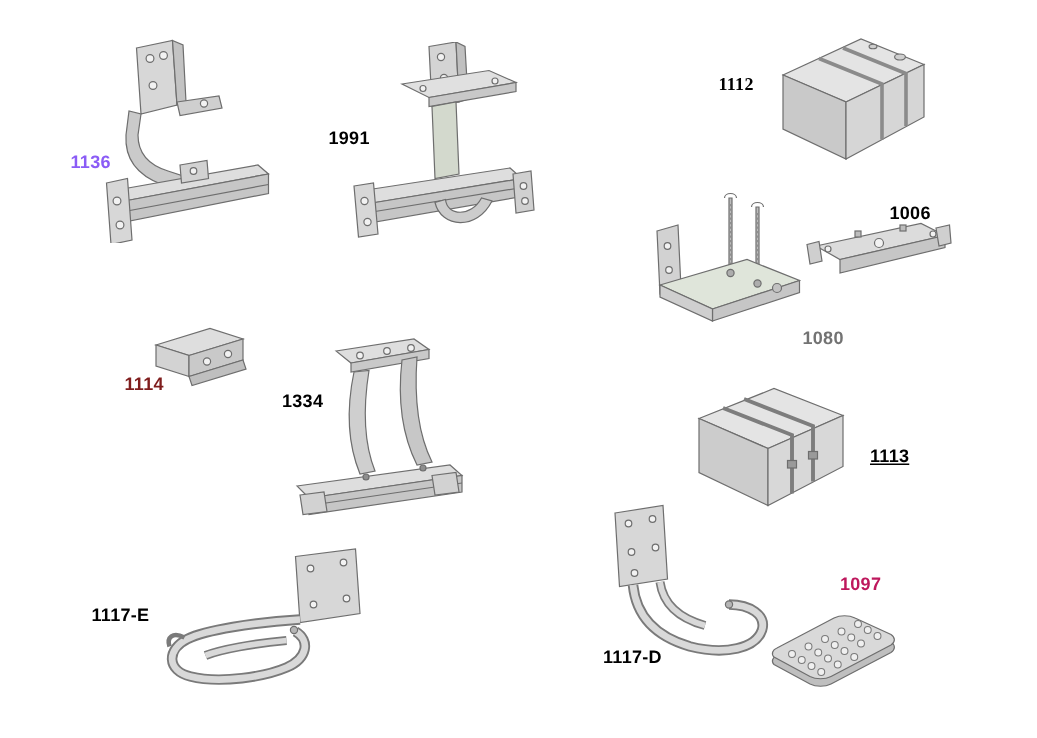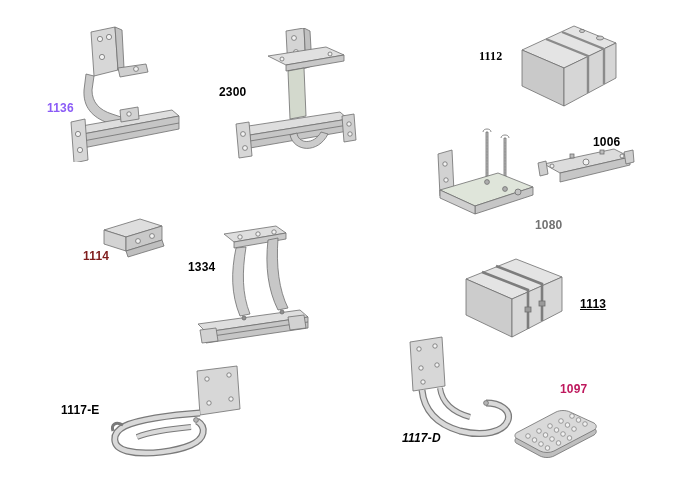--- a/index.html
+++ b/index.html
@@ -65,21 +65,21 @@
       <path d="M20,113 L118,97" fill="none"></path>
       <path d="M60,107 C64,124 88,126 98,106 L91,104 C84,117 68,116 67,105 Z" fill="#cccccc"></path>
       <path d="M6,96 L19,94 L22,128 L9,130 Z" fill="#d7d7d7"></path>
       <circle cx="13" cy="106" r="2.4" fill="#f2f2f2"></circle>
       <circle cx="15" cy="120" r="2.4" fill="#f2f2f2"></circle>
       <path d="M112,88 L124,86 L126,112 L114,114 Z" fill="#d0d0d0"></path>
       <circle cx="119" cy="96" r="2.2" fill="#f2f2f2"></circle>
       <circle cx="120" cy="106" r="2.2" fill="#f2f2f2"></circle>
     </g>
   </svg>
-  <span class="part-label" style="left: 219px; top: 85px; color: rgb(0, 0, 0);">2300</span>
+  <span class="part-label" style="left: 219px; top: 85px; color: rgb(0, 0, 0);">1991</span>
 
   <svg class="part-drawing" style="left:512px;top:16px" width="112" height="92" viewBox="0 0 112 92">
     <g stroke="#6e6e6e" stroke-width="0.8">
       <path d="M10,34 L62,10 L104,27 L52,52 Z" fill="#e4e4e4"></path>
       <path d="M10,34 L52,52 L52,90 L10,70 Z" fill="#c9c9c9"></path>
       <path d="M52,52 L104,27 L104,62 L52,90 Z" fill="#d6d6d6"></path>
       <path d="M34,23 L76,40 L76,77" fill="none" stroke="#8b8b8b" stroke-width="2.4"></path>
       <path d="M50,16 L92,33 L92,68" fill="none" stroke="#8b8b8b" stroke-width="2.4"></path>
       <ellipse cx="88" cy="22" rx="3.6" ry="2" fill="#cfcfcf"></ellipse>
       <ellipse cx="70" cy="15" rx="2.6" ry="1.5" fill="#cfcfcf"></ellipse>
@@ -193,21 +193,21 @@
       <circle cx="25" cy="34" r="2.2" fill="#f2f2f2"></circle>
       <circle cx="41" cy="31" r="2.2" fill="#f2f2f2"></circle>
       <circle cx="27" cy="48" r="2.2" fill="#f2f2f2"></circle>
       <path d="M26,56 C28,76 40,90 64,97 C88,103 108,98 112,86 C115,76 104,69 90,69" stroke="#7a7a7a" stroke-width="7"></path>
       <path d="M26,56 C28,76 40,90 64,97 C88,103 108,98 112,86 C115,76 104,69 90,69" stroke="#d9d9d9" stroke-width="4.5"></path>
       <path d="M44,54 C46,68 56,78 74,83" stroke="#7a7a7a" stroke-width="6"></path>
       <path d="M44,54 C46,68 56,78 74,83" stroke="#d9d9d9" stroke-width="3.8"></path>
       <circle cx="90" cy="69" r="2.4" fill="#b5b5b5"></circle>
     </g>
   </svg>
-  <span class="part-label" style="left: 402px; top: 431px; color: rgb(0, 0, 0); font-style: italic;">1117-D</span>
+  <span class="part-label" style="left: 402px; top: 431px; color: rgb(0, 0, 0);">1117-D</span>
 
   <svg class="part-drawing" style="left:500px;top:396px" width="104" height="74" viewBox="0 0 104 74">
     <g stroke="#6e6e6e" stroke-width="0.8">
       <path d="M16,47 C14,45 15,42 18,41 L56,21 C60,19 66,19 70,21 L94,32 C97,34 97,37 94,39 L54,60 C50,62 44,62 40,60 Z" fill="#bfbfbf"></path>
       <path d="M16,42 C14,40 15,37 18,36 L56,16 C60,14 66,14 70,16 L94,27 C97,29 97,32 94,34 L54,55 C50,57 44,57 40,55 Z" fill="#d9d9d9"></path>
       <g fill="#f0f0f0" stroke="#7a7a7a" stroke-width="0.7">
         <circle cx="28" cy="40" r="2.3"></circle>
           <circle cx="39" cy="35" r="2.3"></circle>
           <circle cx="50" cy="30" r="2.3"></circle>
           <circle cx="61" cy="25" r="2.3"></circle>

